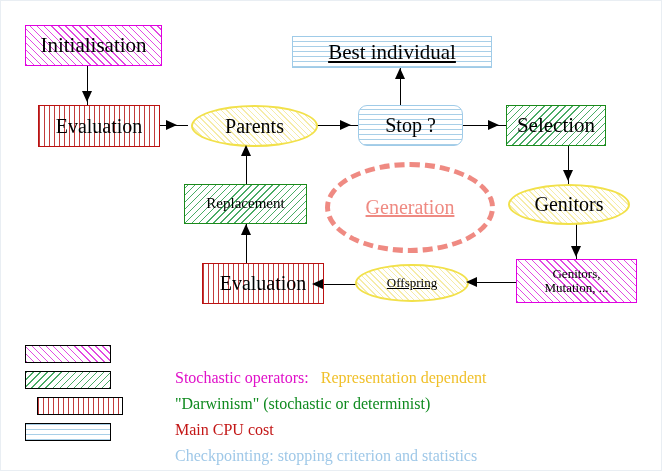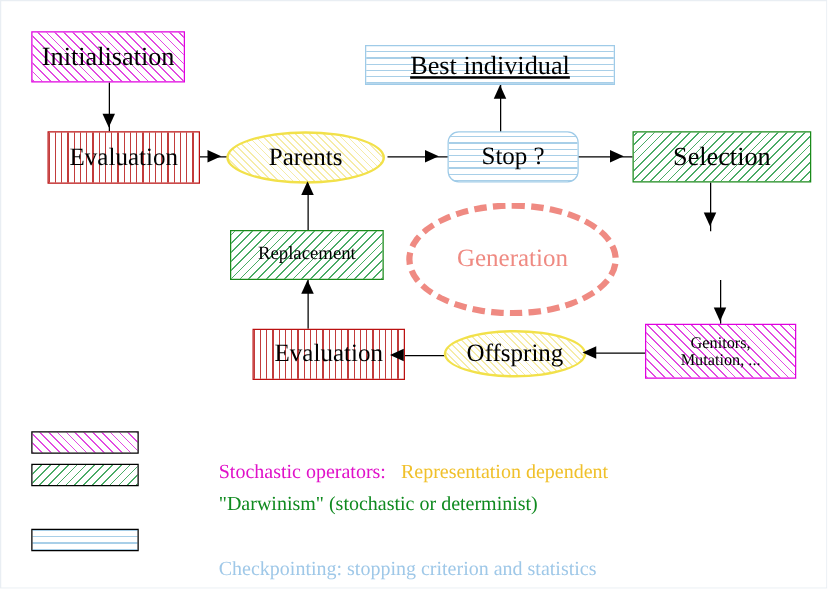--- a/index.html
+++ b/index.html
@@ -81,20 +81,21 @@
         #f6eca8 0px, #f6eca8 1px,
         rgba(255,255,255,0) 1px, rgba(255,255,255,0) 4px);
   }
 
   
   .fill-dashed {
     border: 5px dashed #ef8a82;
     background: transparent;
     color: #ef8a82;
     z-index: 1;
+    text-decoration: underline;
   }
 
   
   .edge {
     position: absolute;
     background: #000000;
     z-index: 2;
   }
   .edge.h { height: 1px; }
   .edge.v { width: 1px; }
@@ -168,37 +169,38 @@
 
   <div class="edge h" style="left:312px; top:284px; width:48px;"></div>
   <div class="arrow left" style="left:312px; top:279px;"></div>
 
   <div class="edge v" style="left:246px; top:224px; height:40px;"></div>
   <div class="arrow up" style="left:241px; top:224px;"></div>
 
   <div class="edge v" style="left:246px; top:145px; height:40px;"></div>
   <div class="arrow up" style="left:241px; top:145px;"></div>
 
-  <div class="node box fill-magenta" style="left:25px; top:25px; width:123px; height:41px; font-size:21px;">Initialisation</div>
+  <div class="node box fill-magenta" style="left:25px; top:25px; width:137px; height:41px; font-size:21px;">Initialisation</div>
 
   <div class="node box fill-red" style="left:26px; top:105px; width:122px; height:42px; font-size:20px;">Evaluation</div>
 
-  <div class="node ell fill-yellow" style="left:181px; top:105px; width:127px; height:42px; font-size:20px;">Parents</div>
+  <div class="node ell fill-yellow" style="left:191px; top:105px; width:127px; height:42px; font-size:20px;">Parents</div>
 
   <div class="node box fill-blue" style="left:292px; top:36px; width:200px; height:32px; font-size:21px;text-decoration:underline;">Best individual</div>
 
   <div class="node box round fill-blue" style="left:358px; top:105px; width:105px; height:41px; font-size:20px;">Stop ?</div>
 
-  <div class="node box fill-green" style="left:506px; top:105px; width:143px; height:41px; font-size:21px;">Selection</div>
-
+  <div class="node box fill-green" style="left:506px; top:105px; width:100px; height:41px; font-size:21px;">Selection</div>
+
+  <div class="node ell fill-yellow" style="left:508px; top:184px; width:122px; height:41px; font-size:20px;">Genitors</div>
 
   <div class="node box fill-magenta" style="left:516px; top:259px; width:121px; height:44px; font-size:13px;">Genitors,
 Mutation, ...</div>
 
-  <div class="node ell fill-yellow" style="left:355px; top:264px; width:114px; height:38px; font-size:20px;">Offspring</div>
+  <div class="node ell fill-yellow" style="left:355px; top:264px; width:114px; height:38px; font-size:13px;text-decoration:underline;">Offspring</div>
 
   <div class="node box fill-red" style="left:190px; top:263px; width:122px; height:41px; font-size:20px;">Evaluation</div>
 
   <div class="node box fill-green" style="left:184px; top:184px; width:123px; height:40px; font-size:15px;">Replacement</div>
 
   <div class="node ell fill-dashed" style="left:325px; top:162px; width:170px; height:91px; font-size:20px;">Generation</div>
 
   <div id="legend">
 
     <div class="legend-row" style="top:4px;">
@@ -208,20 +210,26 @@
       </div>
     </div>
 
     <div class="legend-row" style="top:30px;">
       <div class="swatch fill-green"></div>
       <div class="legend-text">
         <span class="c-green">"Darwinism" (stochastic or determinist)</span>
       </div>
     </div>
 
+    <div class="legend-row" style="top:56px;">
+      <div class="swatch fill-red"></div>
+      <div class="legend-text">
+        <span class="c-red">Main CPU cost</span>
+      </div>
+    </div>
 
     <div class="legend-row" style="top:82px;padding-left:32px;">
       <div class="swatch fill-blue"></div>
       <div class="legend-text">
         <span class="c-blue">Checkpointing: stopping criterion and statistics</span>
       </div>
     </div>
 
   </div>
 

